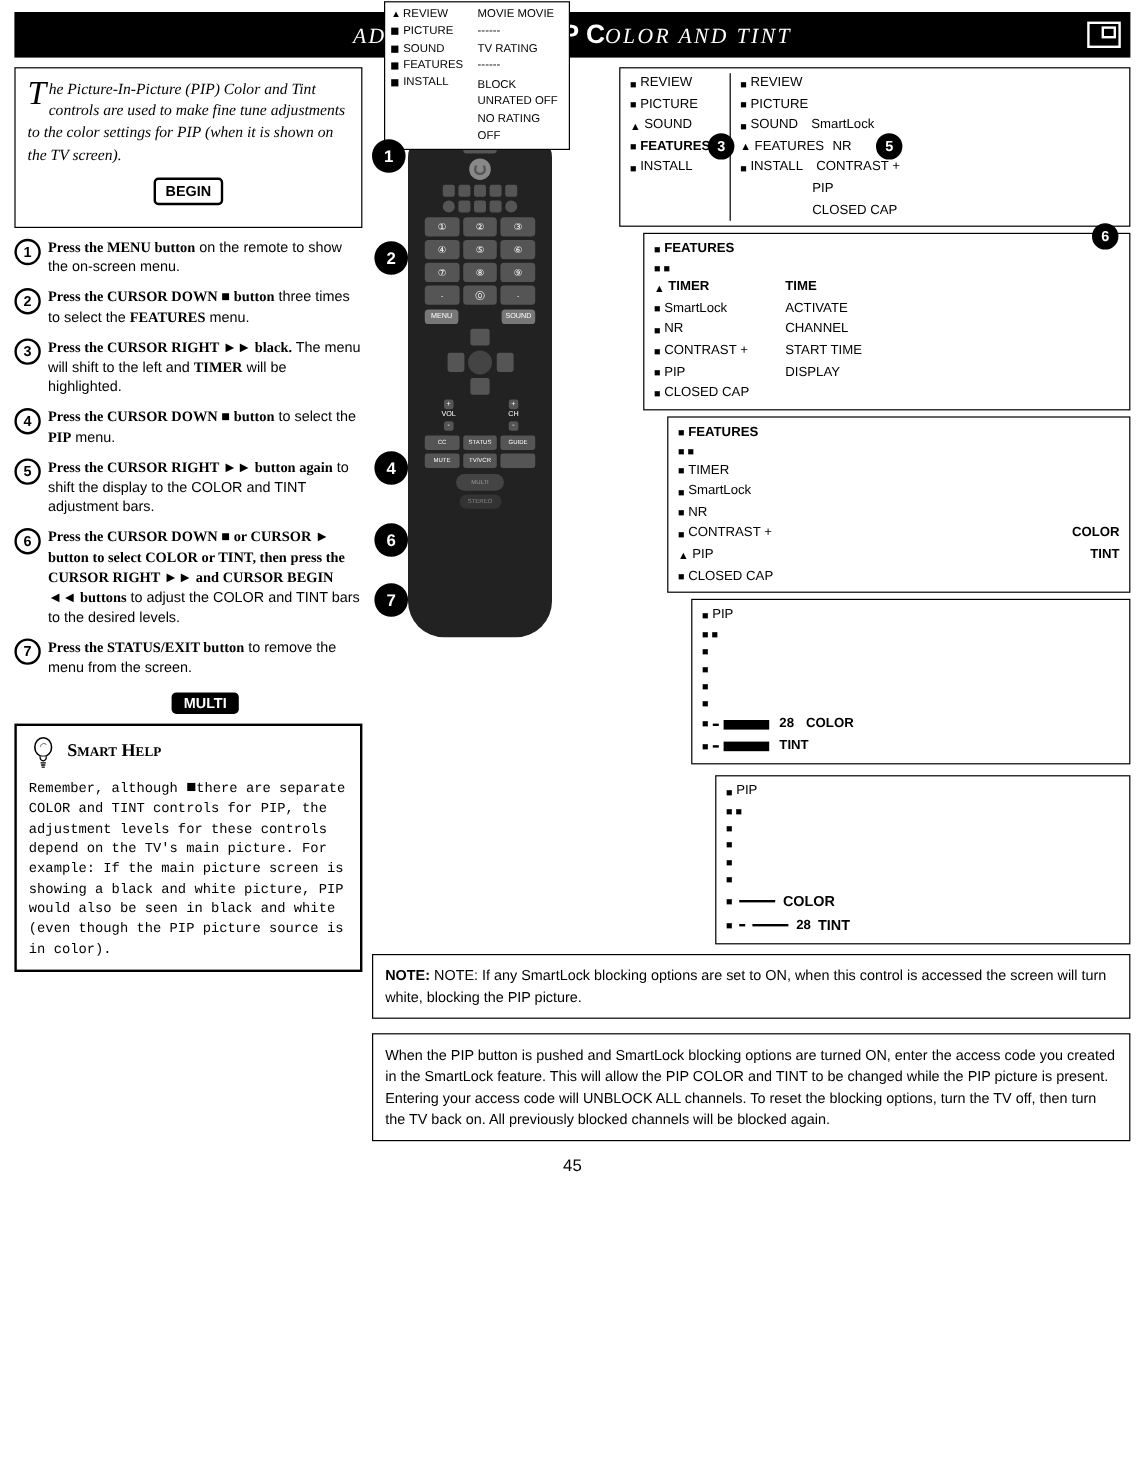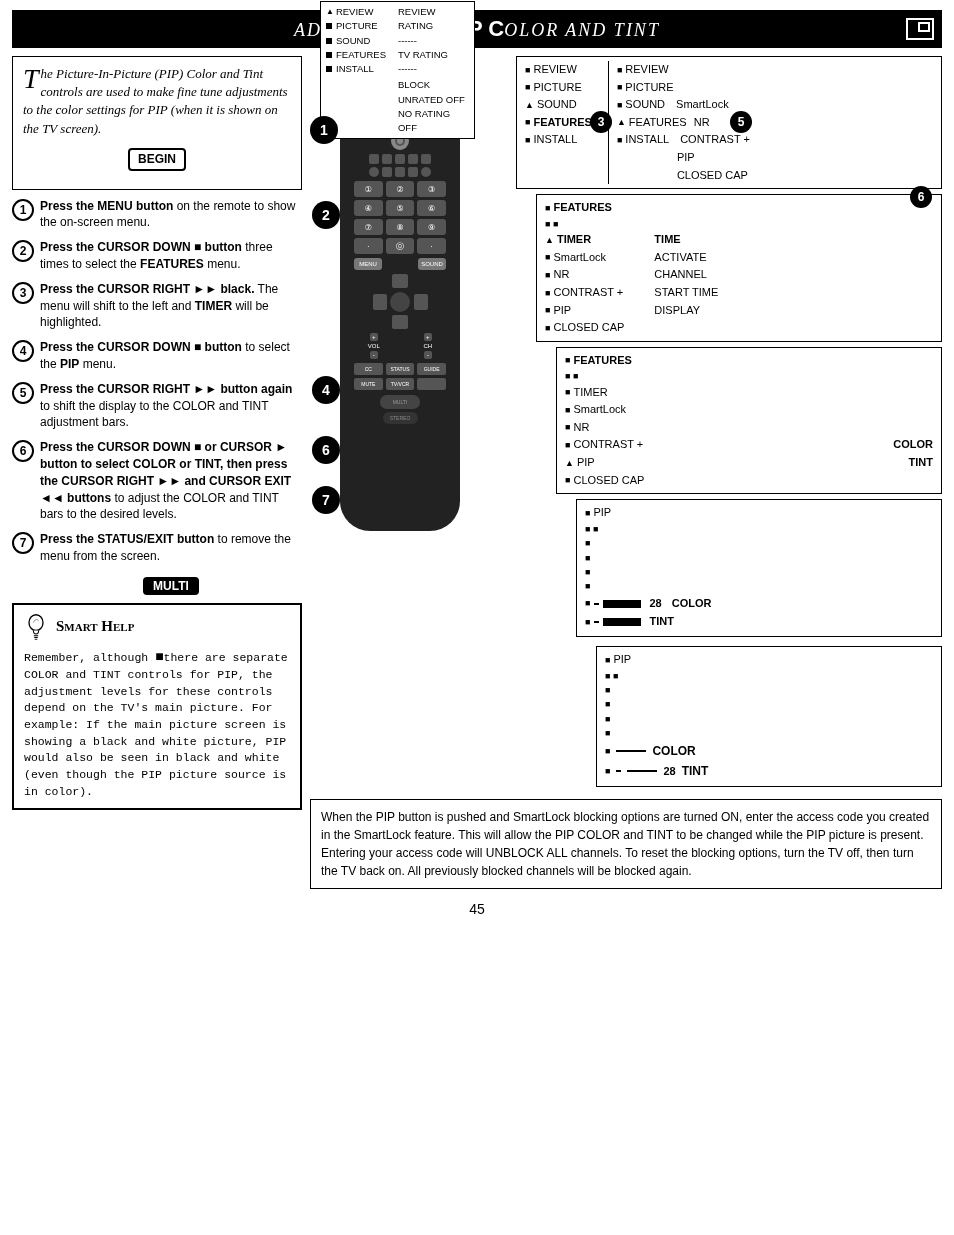--- a/index.html
+++ b/index.html
@@ -122,21 +122,21 @@
       justify-content: center;
       font-weight: bold;
       font-size: 12px;
       flex-shrink: 0;
       margin-top: 1px;
     }
     .step-text {
       font-size: 12px;
       line-height: 1.4;
     }
-    .step-text strong { font-weight: bold; }
+    .step-text strong { font-weight: bold; font-family: Liberation Serif, serif; }
     .stop-badge {
       display: inline-block;
       background: #000;
       color: #fff;
       border-radius: 4px;
       padding: 2px 10px;
       font-weight: bold;
       font-size: 12px;
       font-family: Arial, sans-serif;
       margin: 4px 0 0 28px;
@@ -339,21 +339,21 @@
       <div class="step">
         <div class="step-num">5</div>
         <div class="step-text">
           <strong>Press the CURSOR RIGHT ►► button again</strong> to shift the display to the COLOR and TINT adjustment bars.
         </div>
       </div>
 
       <div class="step">
         <div class="step-num">6</div>
         <div class="step-text">
-          <strong>Press the CURSOR DOWN ■ or CURSOR ► button to select COLOR or TINT, then press the CURSOR RIGHT ►► and CURSOR EXIT ◄◄ buttons</strong> to adjust the COLOR and TINT bars to the desired levels.
+          <strong>Press the CURSOR DOWN ■ or CURSOR ► button to select COLOR or TINT, then press the CURSOR RIGHT ►► and CURSOR BEGIN ◄◄ buttons</strong> to adjust the COLOR and TINT bars to the desired levels.
         </div>
       </div>
 
       <div class="step">
         <div class="step-num">7</div>
         <div class="step-text">
           <strong>Press the STATUS/EXIT button</strong> to remove the menu from the screen.
         </div>
       </div>
       <div style="text-align:center; margin: 4px 0 8px 0;">
@@ -391,21 +391,21 @@
           <div style="position:absolute; top:-55px; left:10px; width:155px; border:1px solid #000; background:#fff; padding:3px 5px; font-size:9.5px; z-index:2; line-height:1.5;">
             <div style="display:flex; gap:12px;">
               <div>
                 <div style="display:flex;align-items:center;gap:2px;"><span style="font-size:8px;">▲</span> REVIEW</div>
                 <div style="display:flex;align-items:center;gap:2px;"><span class="small-squares"></span> PICTURE</div>
                 <div style="display:flex;align-items:center;gap:2px;"><span class="small-squares"></span> SOUND</div>
                 <div style="display:flex;align-items:center;gap:2px;"><span class="small-squares"></span> FEATURES</div>
                 <div style="display:flex;align-items:center;gap:2px;"><span class="small-squares"></span> INSTALL</div>
               </div>
               <div>
-                <div>REVIEW RATING</div>
+                <div>MOVIE MOVIE</div>
                 <div>------</div>
                 <div>TV RATING</div>
                 <div>------</div>
                 <div style="margin-top:2px;">BLOCK UNRATED  OFF</div>
                 <div>NO RATING      OFF</div>
               </div>
             </div>
           </div>
 
           <div class="step-circle-overlay" style="top:60px; left:0px;">1</div>
@@ -654,20 +654,23 @@
                 <span style="font-weight:bold;">28</span>
                 <span style="font-weight:bold;font-size:12px;">TINT</span>
               </div>
             </div>
           </div>
 
         </div>
 
       </div>
 
+      <div class="note-box">
+        <strong>NOTE:</strong> <span>NOTE: If any SmartLock blocking options are set to ON, when this control is accessed the screen will turn white, blocking the PIP picture.</span>
+      </div>
 
       <div class="bottom-text">
         <span>When the PIP button is pushed and SmartLock blocking options are turned ON, enter the access code you created in the SmartLock feature. This will allow the PIP COLOR and TINT to be changed while the PIP picture is present. Entering your access code will UNBLOCK ALL channels. To reset the blocking options, turn the TV off, then turn the TV back on. All previously blocked channels will be blocked again.</span>
       </div>
 
     </div>
 
   </div>
 
   <div class="page-number">45</div>

